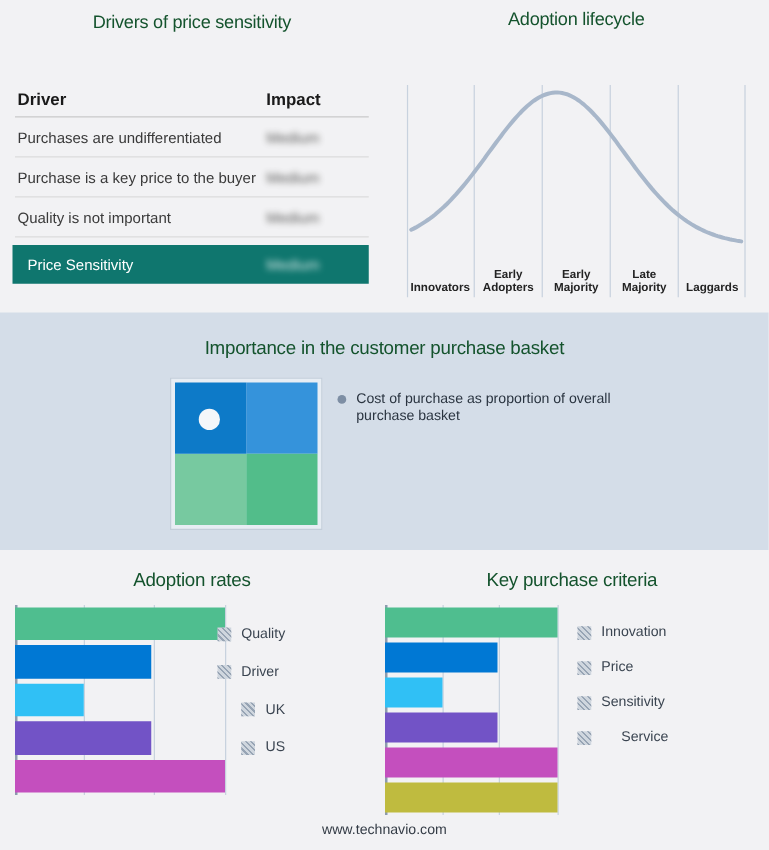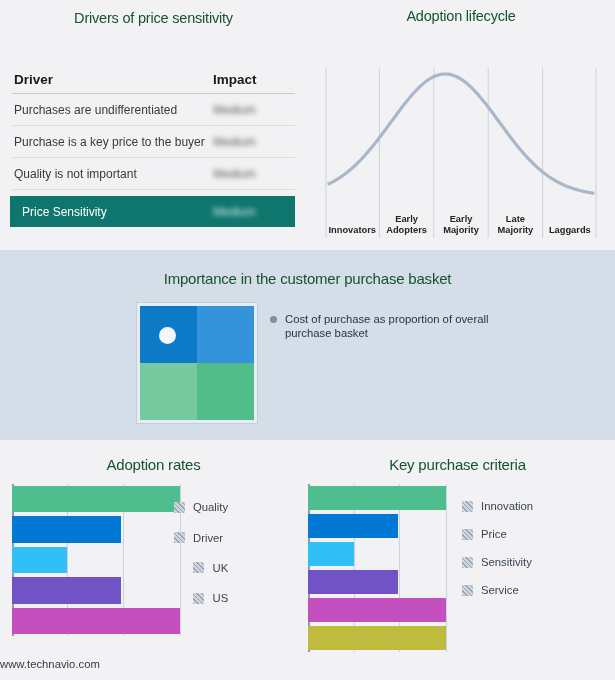--- a/index.html
+++ b/index.html
@@ -82,21 +82,21 @@
   .bl-item { display:flex; align-items:center; }
   .hatch {
     width:11px; height:11px; margin-right:8px; flex:0 0 auto;
     background-color:#cfd6de;
     background-image:
       repeating-linear-gradient(45deg,#97a4b4 0,#97a4b4 1.2px,transparent 1.2px,transparent 3.2px);
     border:0;
   }
   .bl-txt { font-size:11.3px; color:#3a4450; white-space:nowrap; }
 
-  .footer { position:absolute; left:0; top:658px; width:615px; text-align:left;
+  .footer { position:absolute; left:0; top:658px; width:615px; text-align:center;
             font-size:11.3px; color:#333b45; }
 </style>
 </head>
 <body>
 
 <div class="page">
 
   <div class="band-top"></div>
   <div class="band-mid"></div>
   <div class="band-bottom"></div>
@@ -261,21 +261,21 @@
           <span class="bl-txt">Innovation</span>
         </div>
         <div class="bl-item" style="height: 28px;">
           <span class="hatch"></span>
           <span class="bl-txt">Price</span>
         </div>
         <div class="bl-item" style="height: 28px;">
           <span class="hatch"></span>
           <span class="bl-txt">Sensitivity</span>
         </div>
-        <div class="bl-item" style="height: 28px;">
+        <div class="bl-item" style="height: 28px; gap: 16px;">
           <span class="hatch"></span>
           <span class="bl-txt">Service</span>
         </div>
       </div>
   </div>
 
   <div class="footer">www.technavio.com</div>
 </div>
 
 </body></html>

